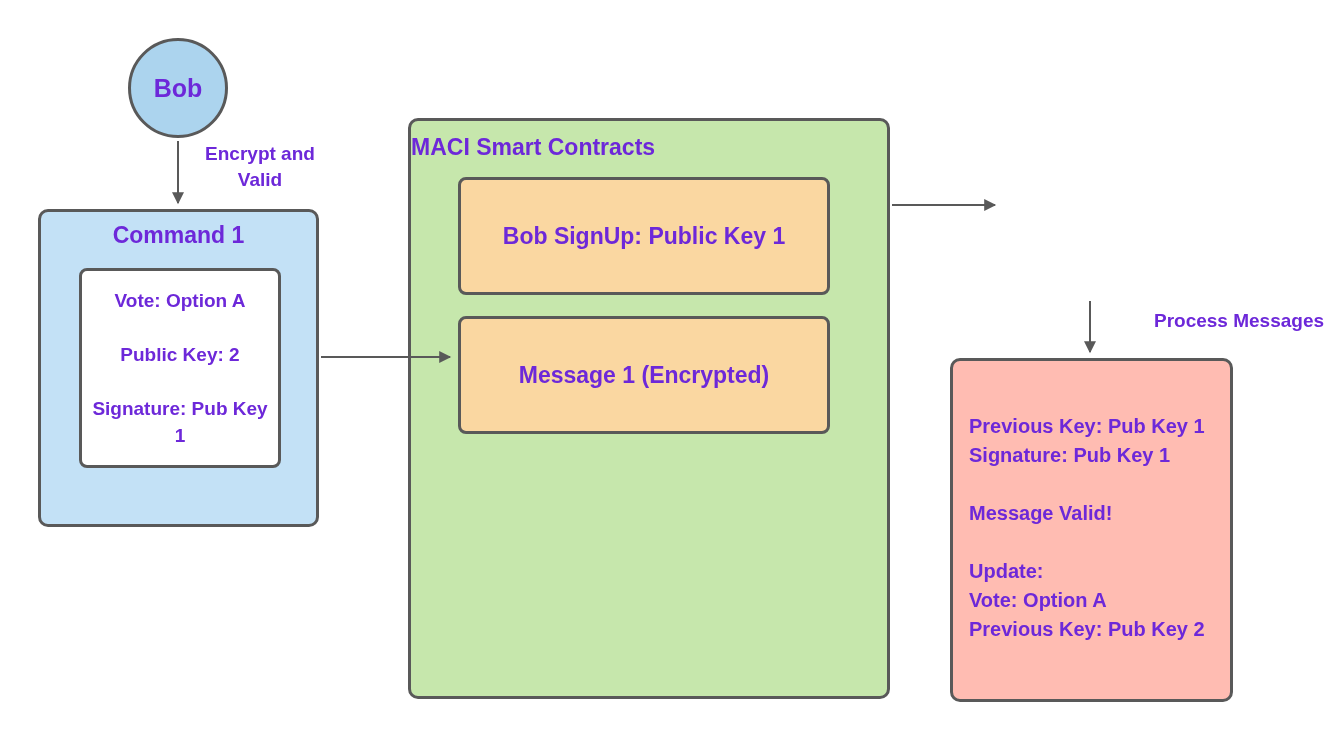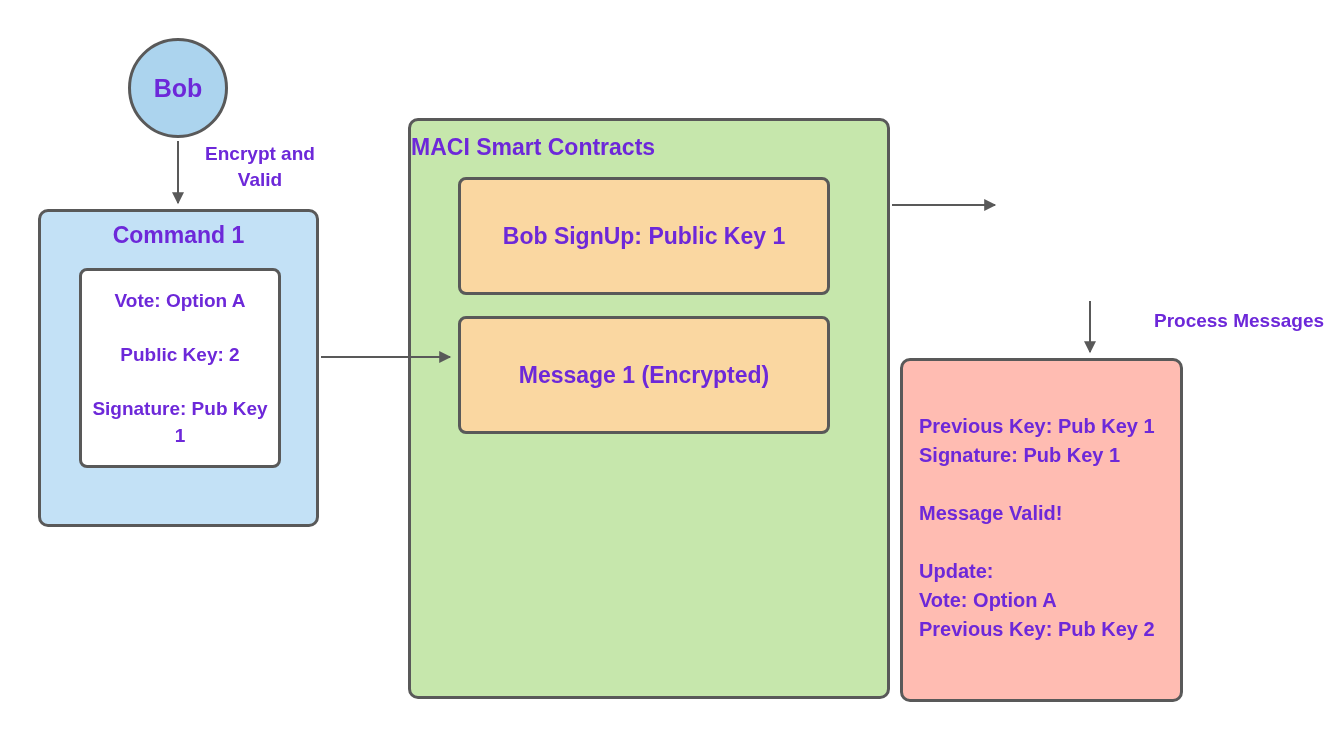--- a/index.html
+++ b/index.html
@@ -40,21 +40,21 @@
   #maci-title{margin-top:13px;text-align:left;font-size:23px;}
   .orange-box{
     position:absolute;left:47px;width:372px;height:118px;
     box-sizing:border-box;background:#fad7a1;border:3px solid #595959;border-radius:8px;
     display:flex;align-items:center;justify-content:center;
     text-align:center;font-size:23px;
   }
   #signup-box{top:56px;}
   #message-box{top:195px;}
   #result-box{
-    left:900px;top:358px;width:283px;height:344px;
+    left:950px;top:358px;width:283px;height:344px;
     background:#ffbcb2;border-radius:10px;
     font-size:20px;line-height:29px;white-space:pre-line;
     padding:22px 16px 0 16px;
   }
   .edge-label{position:absolute;font-size:19px;line-height:26px;}
   #encrypt-label{left:190px;top:141px;width:140px;text-align:center;}
   #process-label{left:1154px;top:308px;white-space:nowrap;}
   #arrow-layer{position:absolute;left:0;top:0;width:1337px;height:744px;pointer-events:none;}
   #arrow-layer line{stroke:#595959;stroke-width:2;}
 </style>

